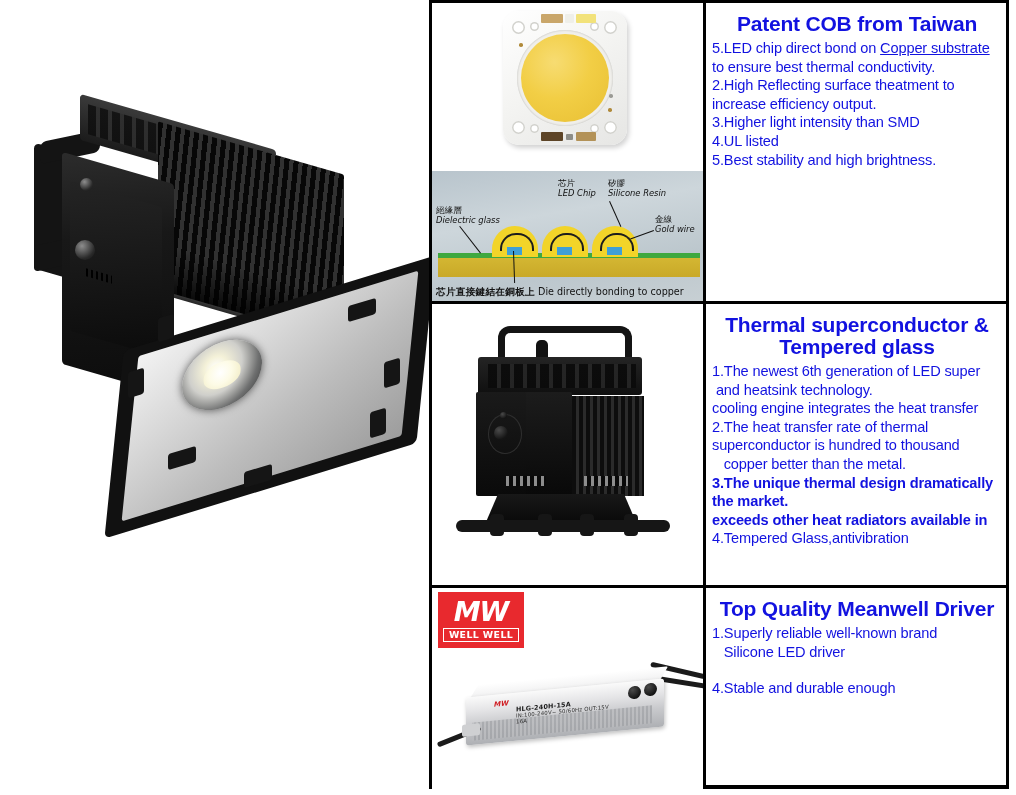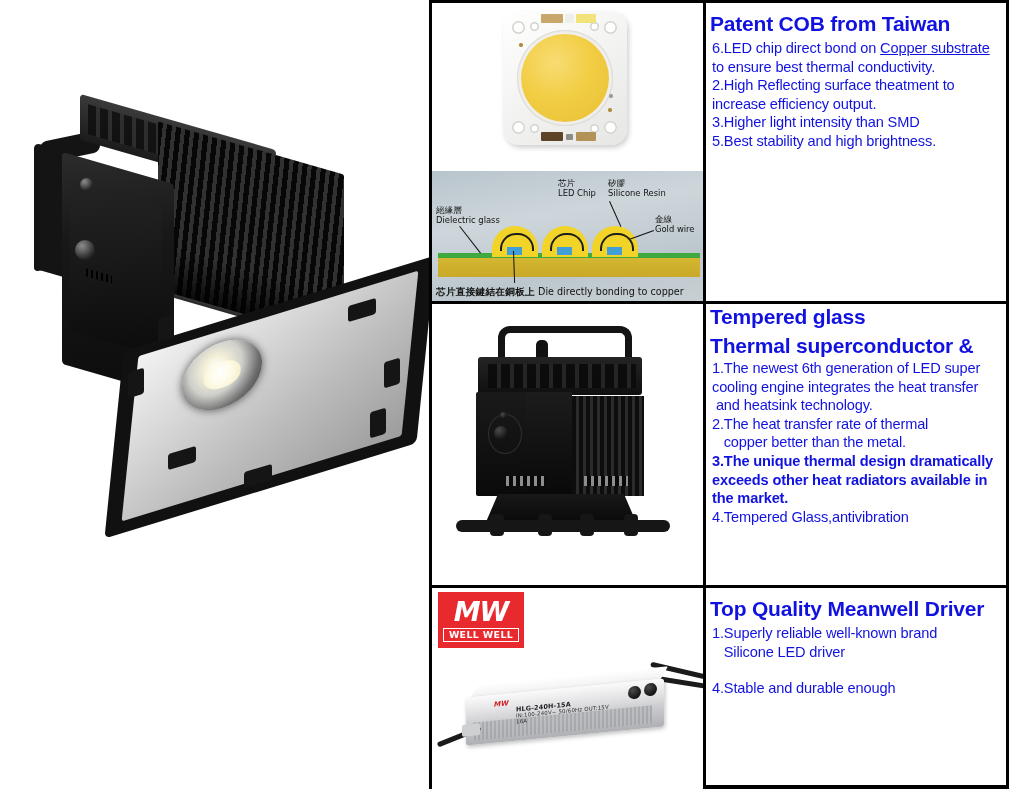--- a/index.html
+++ b/index.html
@@ -73,20 +73,21 @@
     position: relative;
     overflow: hidden;
   }
 
   
   .f-title {
     color: #1212e0;
     font-weight: bold;
     font-size: 21px;
     line-height: 25px;
+    text-align: center;
     margin: 4px 0 3px 0;
     letter-spacing: -0.2px;
   }
   .f-title.two-line { margin-bottom: 1px; }
   .f-body {
     color: #1212e0;
     font-size: 14.6px;
     line-height: 18.6px;
     margin: 0;
     padding: 0 2px;
@@ -195,21 +196,21 @@
   }
   .xlabel {
     position: absolute;
     font-size: 8.4px;
     line-height: 9.6px;
     color: #111;
     white-space: nowrap;
     font-family: "DejaVu Sans", sans-serif;
   }
   .xlabel .cn { font-size: 8.6px; display: block; }
-  .xlabel .en { display: block; }
+  .xlabel .en { display: block; font-style: italic; }
   .leader {
     position: absolute;
     background: #111;
     transform-origin: 0 0;
     height: 1.2px;
   }
   .xcaption {
     position: absolute;
     left: 4px; bottom: 5px;
     font-size: 9.6px;
@@ -483,25 +484,26 @@
           <div class="xcaption">
             <span class="cn">芯片直接鍵結在銅板上</span>
             <span>Die directly  bonding  to  copper</span>
           </div>
         </div>
       </div>
 
       <div class="cell-txt">
         <div class="f-title">Patent COB from Taiwan</div>
         <div class="f-body">
-          <span class="ln"><span>6.LED chip direct bond on </span><span class="ul">Copper substrate</span></span>
+          <span class="ln"><span>5.LED chip direct bond on </span><span class="ul">Copper substrate</span></span>
           <span class="ln">to ensure best thermal conductivity.</span>
           <span class="ln">2.High Reflecting surface theatment to</span>
           <span class="ln">increase efficiency output.</span>
           <span class="ln">3.Higher light intensity than SMD</span>
+          <span class="ln">4.UL listed</span>
           <span class="ln">5.Best stability and high brightness.</span>
         </div>
       </div>
     </div>
 
     <div class="frow frow-2">
       <div class="cell-img">
         <div class="bv">
 
           <div class="bv-handle" style="left:66px; top:22px; width:120px; height:34px;"></div>
@@ -535,31 +537,32 @@
                       clip-path: polygon(8% 0,92% 0,100% 100%,0 100%);"></div>
           <div class="bv-base" style="left:24px; top:216px; width:214px; height:12px; border-radius:6px;"></div>
           <div class="bv-part" style="left:58px; top:210px; width:14px; height:22px; border-radius:4px; background:#161616;"></div>
           <div class="bv-part" style="left:106px; top:210px; width:14px; height:22px; border-radius:4px; background:#161616;"></div>
           <div class="bv-part" style="left:148px; top:210px; width:14px; height:22px; border-radius:4px; background:#161616;"></div>
           <div class="bv-part" style="left:192px; top:210px; width:14px; height:22px; border-radius:4px; background:#161616;"></div>
         </div>
       </div>
 
       <div class="cell-txt">
+        <div class="f-title two-line">Thermal superconductor &amp;</div>
         <div class="f-title two-line" style="margin-top:-4px; margin-bottom:3px;">Tempered glass</div>
-        <div class="f-title two-line">Thermal superconductor &amp;</div>
         <div class="f-body">
           <span class="ln">1.The newest 6th generation of LED super</span>
+          <span class="ln"> and heatsink technology.</span>
           <span class="ln">cooling engine integrates the heat transfer</span>
-          <span class="ln"> and heatsink technology.</span>
           <span class="ln">2.The heat transfer rate of thermal</span>
+          <span class="ln">superconductor is hundred to thousand</span>
           <span class="ln">   copper better than the metal.</span>
           <span class="ln bold">3.The unique thermal design dramatically</span>
+          <span class="ln bold">the market.</span>
           <span class="ln bold">exceeds other heat radiators available in</span>
-          <span class="ln bold">the market.</span>
           <span class="ln">4.Tempered Glass,antivibration</span>
         </div>
       </div>
     </div>
 
     <div class="frow frow-3">
       <div class="cell-img">
 
         <div class="mw-logo">
           <div class="mw-mark">MW</div>

